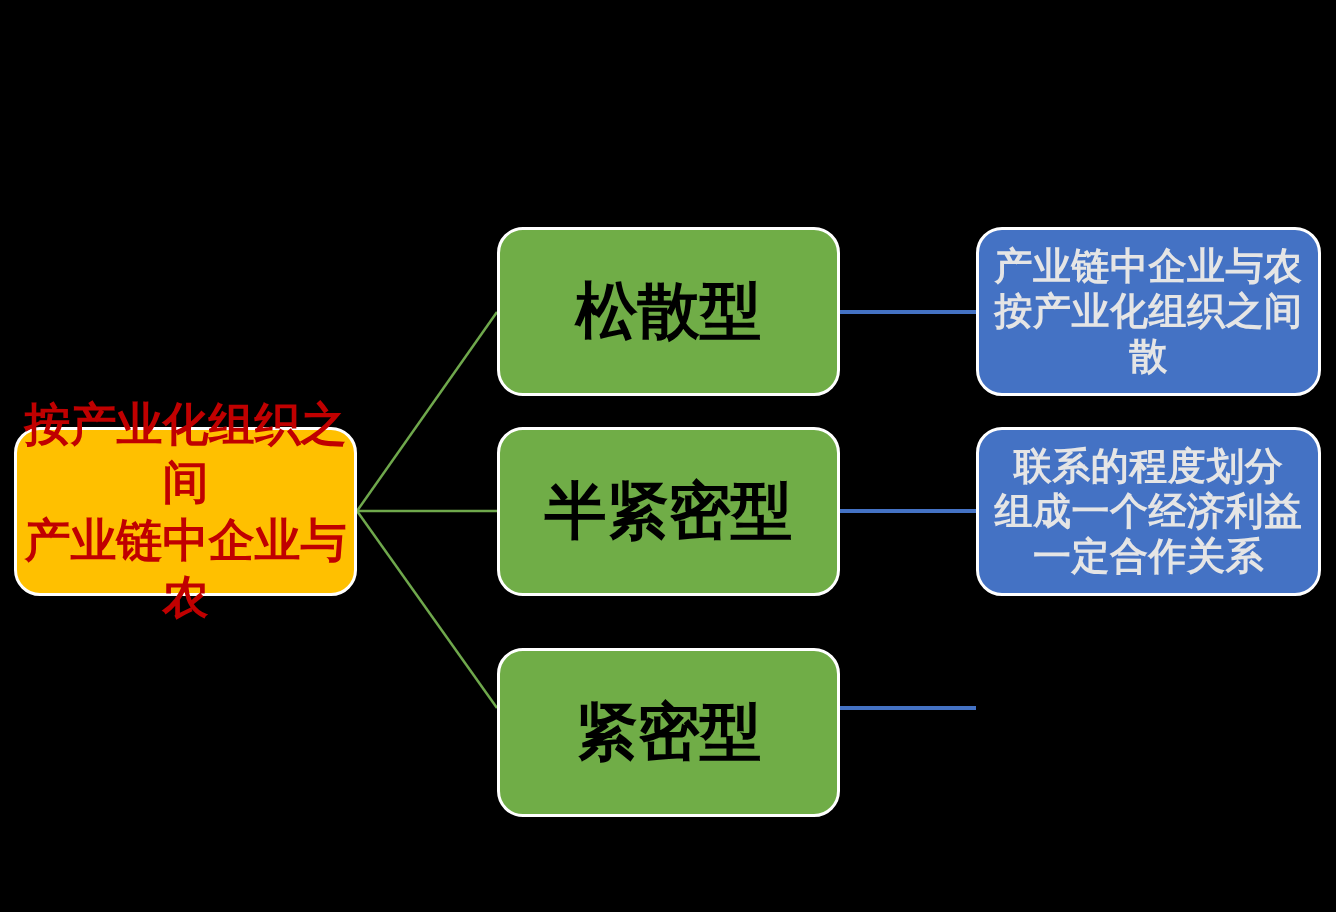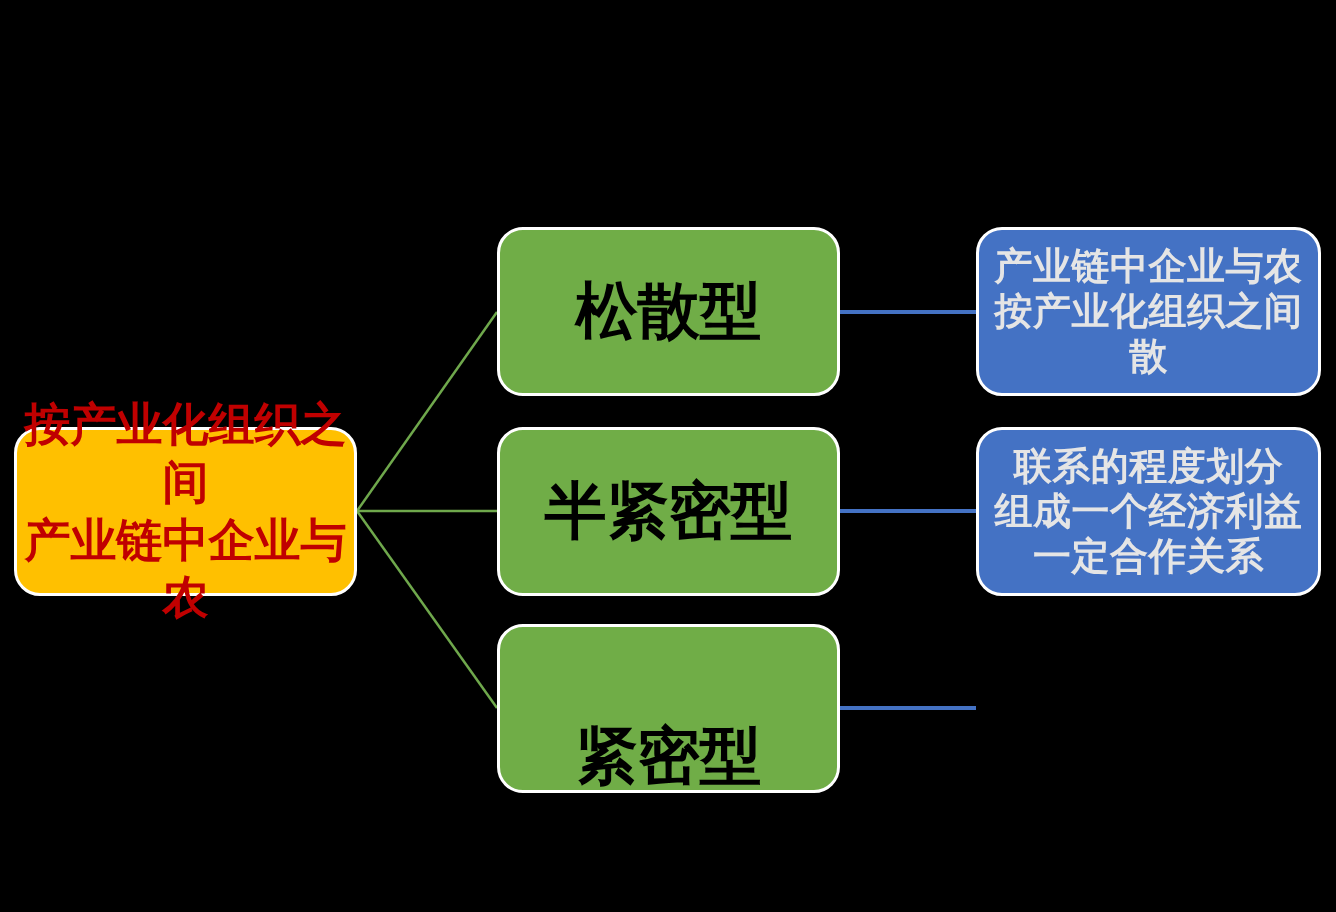--- a/index.html
+++ b/index.html
@@ -66,21 +66,21 @@
     width: 345px;
     height: 169px;
     background: #4472c4;
     color: #e5e5e5;
     font-size: 38px;
     line-height: 1.18;
     letter-spacing: 0.5px;
   }
   .row1 { top: 227px; }
   .row2 { top: 427px; }
-  .row3 { top: 624px; justify-content: flex-end; }
+  .row3 { top: 648px; }
   .text-line { display: block; }
 </style>
 </head>
 <body>
 
 <div class="canvas">
 
   <svg class="connectors" width="1336" height="912" viewBox="0 0 1336 912">
     <line class="green-line" x1="357" y1="511" x2="497" y2="312"></line>
     <line class="green-line" x1="357" y1="511" x2="497" y2="511"></line>

